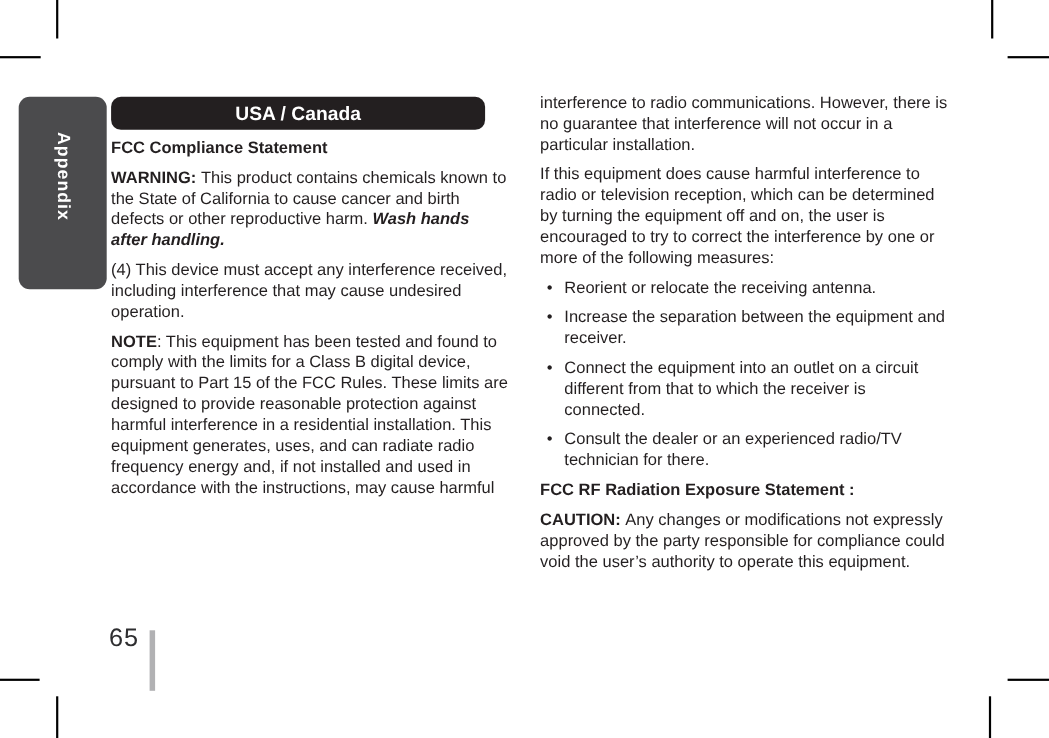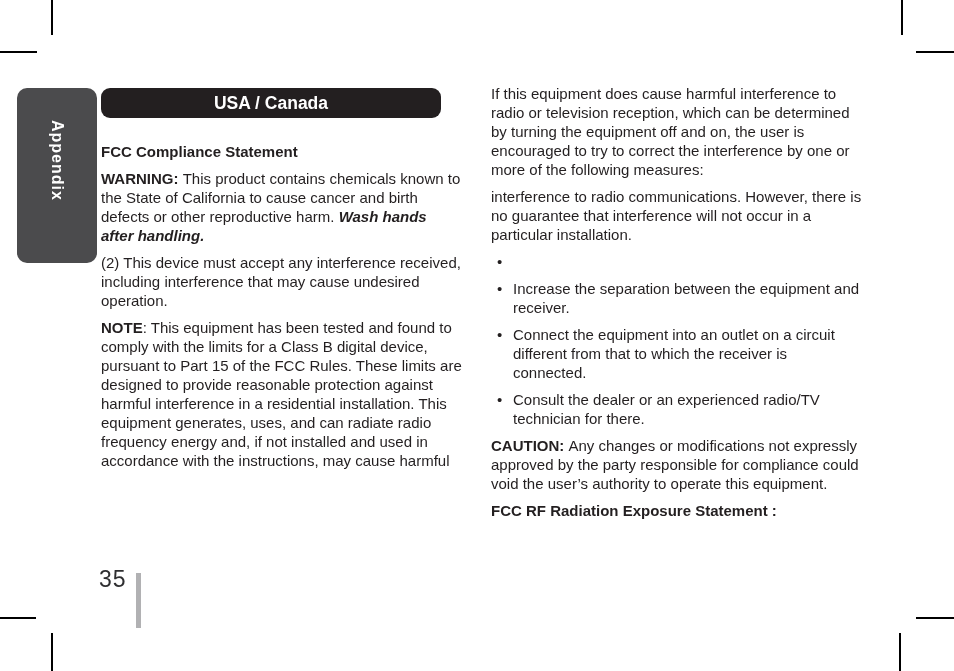--- a/index.html
+++ b/index.html
@@ -28,21 +28,21 @@
     position:absolute; left:50%; top:32px; transform:translateX(-50%);
     writing-mode:vertical-rl; color:#ffffff; font-weight:bold;
     font-size:16px; letter-spacing:1px;
   }
 
   
   .col-left  { position:absolute; left:101px; top:88px; width:362px; }
   .col-right { position:absolute; left:491px; top:84px; width:373px; }
 
   .pill {
-    width:340px; height:30px; margin:0 0 24px 0;
+    width:340px; height:30px; margin:0 0 7px 0;
     background:var(--title-bg,#231f20); border-radius:9px;
     display:flex; align-items:center; justify-content:center;
     color:#ffffff; font-weight:bold; font-size:17.5px;
   }
 
   .para   { margin:0 0 8px 0; font-size:15px; line-height:19px; }
   .bullet { display:flex; margin:0 0 8px 0; font-size:15px; line-height:19px; }
   .bullet .marker { flex:none; width:16px; padding-left:6px; }
   .b { font-weight:bold; }
   .i { font-style:italic; }
@@ -75,45 +75,46 @@
     <span class="tab-text">Appendix</span>
   </div>
 
   <div class="col-left">
     <div class="pill">
       <span>USA / Canada</span>
     </div>
     <div>
         <div class="para"><span><span class="b">FCC Compliance Statement</span></span></div>
         <div class="para"><span><span class="b">WARNING: </span><span>This product contains chemicals known to the State of California to cause cancer and birth defects or other reproductive harm. </span><span class="b i">Wash hands after handling.</span></span></div>
-        <div class="para"><span><span>(2) This device must accept any interference received, including interference that may cause undesired operation.</span></span></div>
+        <div class="para"><span><span>(4) This device must accept any interference received, including interference that may cause undesired operation.</span></span></div>
         <div class="para"><span><span class="b">NOTE</span><span>: This equipment has been tested and found to comply with the limits for a Class B digital device, pursuant to Part 15 of the FCC Rules. These limits are designed to provide reasonable protection against harmful interference in a residential installation. This equipment generates, uses, and can radiate radio frequency energy and, if not installed and used in accordance with the instructions, may cause harmful</span></span></div>
       </div>
   </div>
 
   <div class="col-right">
     <div>
+        <div class="para"><span><span>interference to radio communications. However, there is no guarantee that interference will not occur in a particular installation.</span></span></div>
         <div class="para"><span><span>If this equipment does cause harmful interference to radio or television reception, which can be determined by turning the equipment off and on, the user is encouraged to try to correct the interference by one or more of the following measures:</span></span></div>
-        <div class="para"><span><span>interference to radio communications. However, there is no guarantee that interference will not occur in a particular installation.</span></span></div>
         <div class="bullet">
           <span class="marker">•</span>
+          <span><span>Reorient or relocate the receiving antenna.</span></span>
         </div>
         <div class="bullet">
           <span class="marker">•</span>
           <span><span>Increase the separation between the equipment and receiver.</span></span>
         </div>
         <div class="bullet">
           <span class="marker">•</span>
           <span><span>Connect the equipment into an outlet on a circuit different from that to which the receiver is connected.</span></span>
         </div>
         <div class="bullet">
           <span class="marker">•</span>
           <span><span>Consult the dealer or an experienced radio/TV technician for there.</span></span>
         </div>
+        <div class="para"><span><span class="b">FCC RF Radiation Exposure Statement :</span></span></div>
         <div class="para"><span><span class="b">CAUTION: </span><span>Any changes or modifications not expressly approved by the party responsible for compliance could void the user’s authority to operate this equipment.</span></span></div>
-        <div class="para"><span><span class="b">FCC RF Radiation Exposure Statement :</span></span></div>
       </div>
   </div>
 
-  <div class="pageno">35</div>
+  <div class="pageno">65</div>
   <div class="pagebar"></div>
 
 </div>
 
 </body></html>

